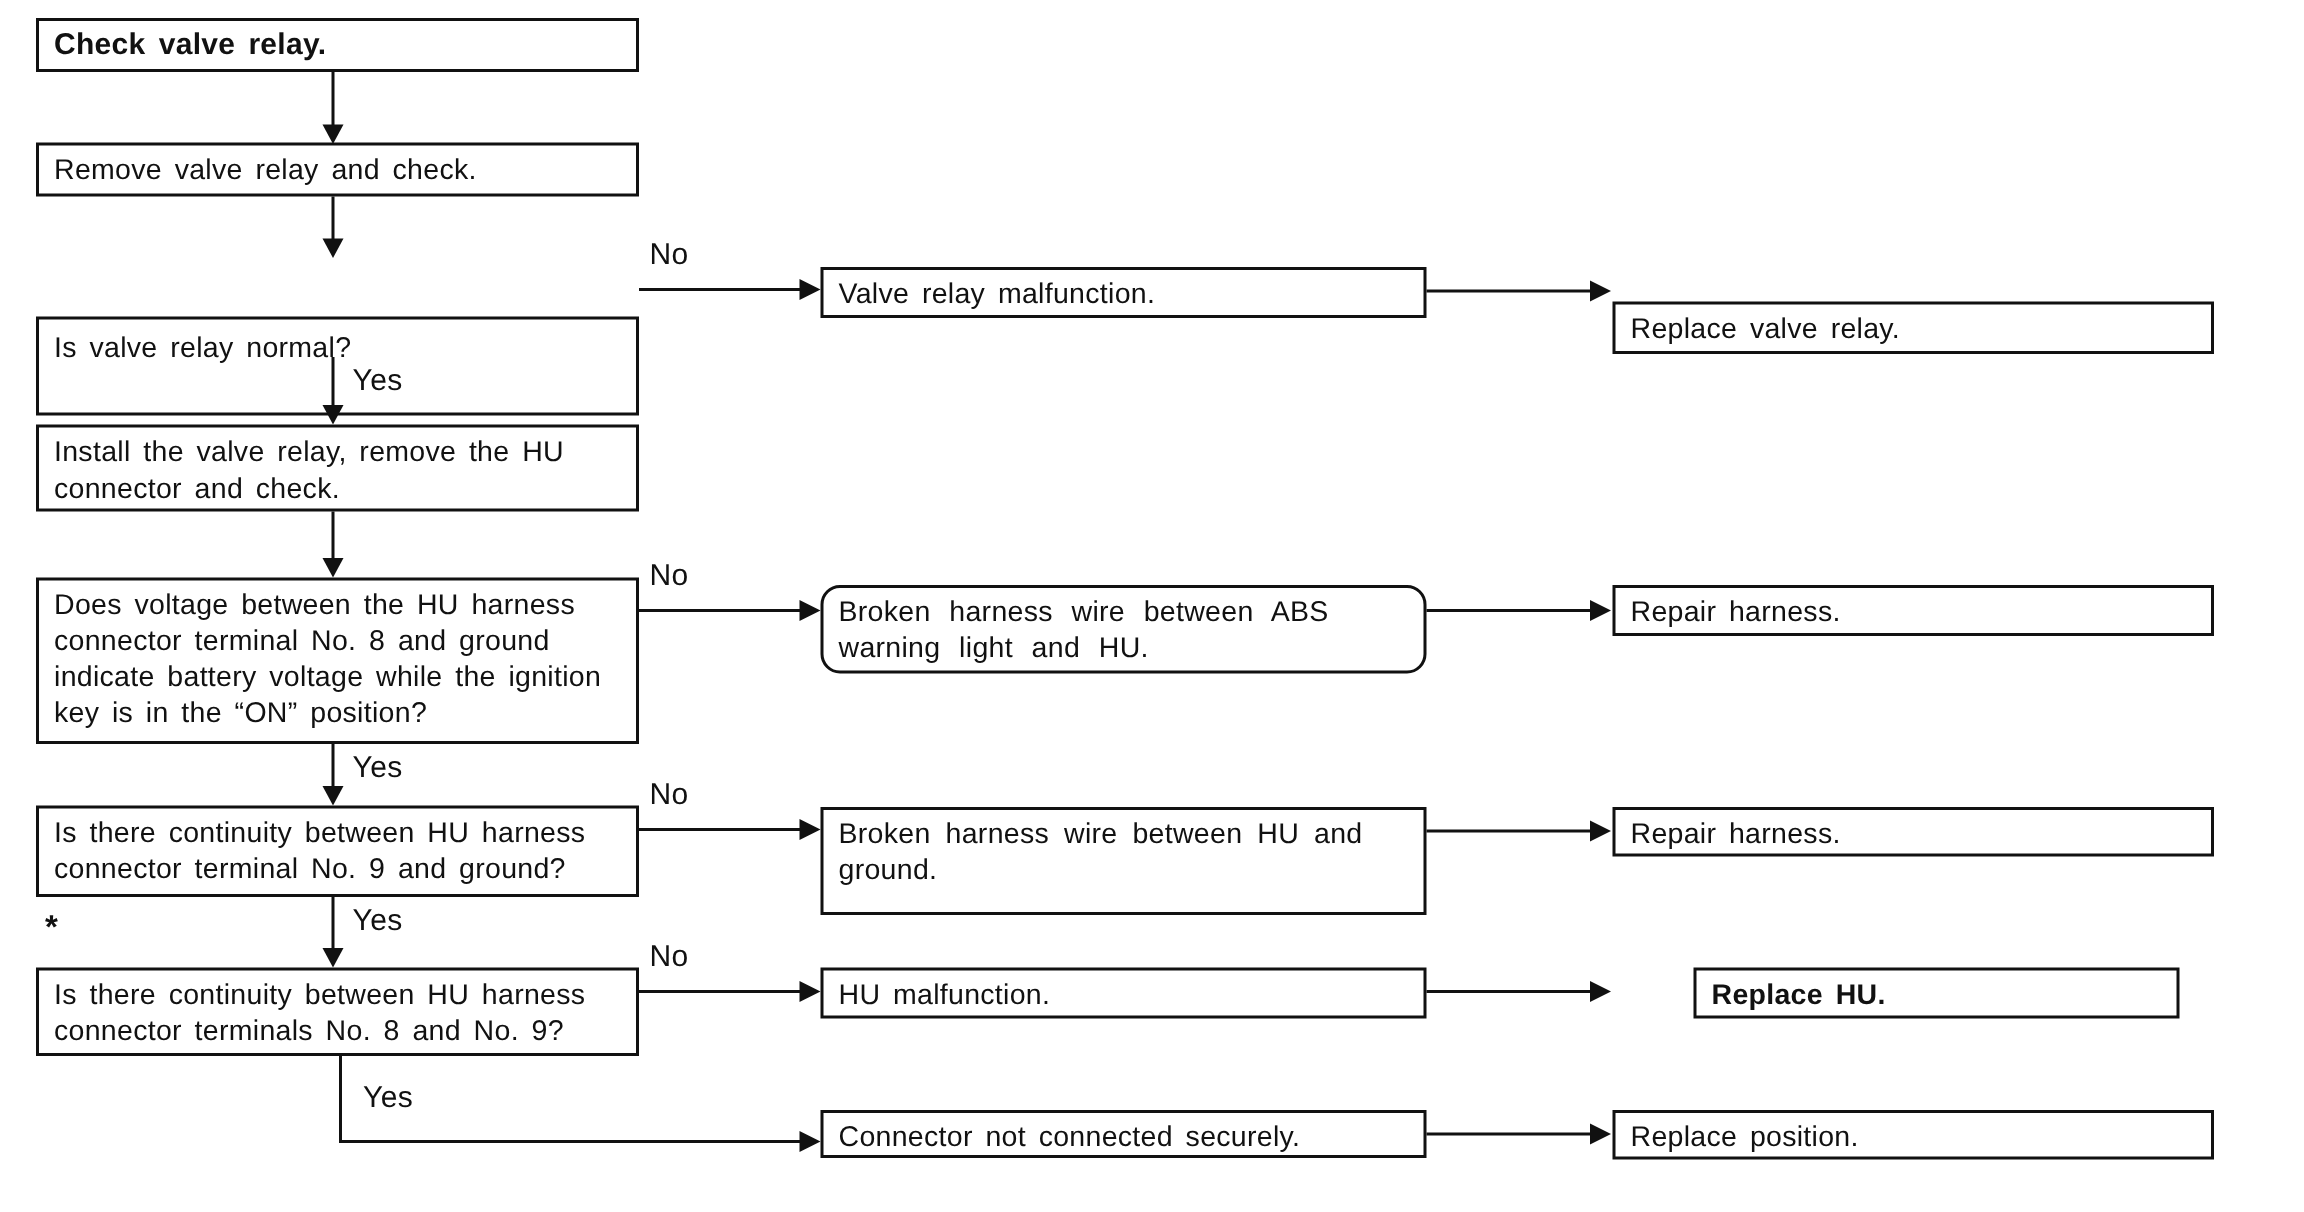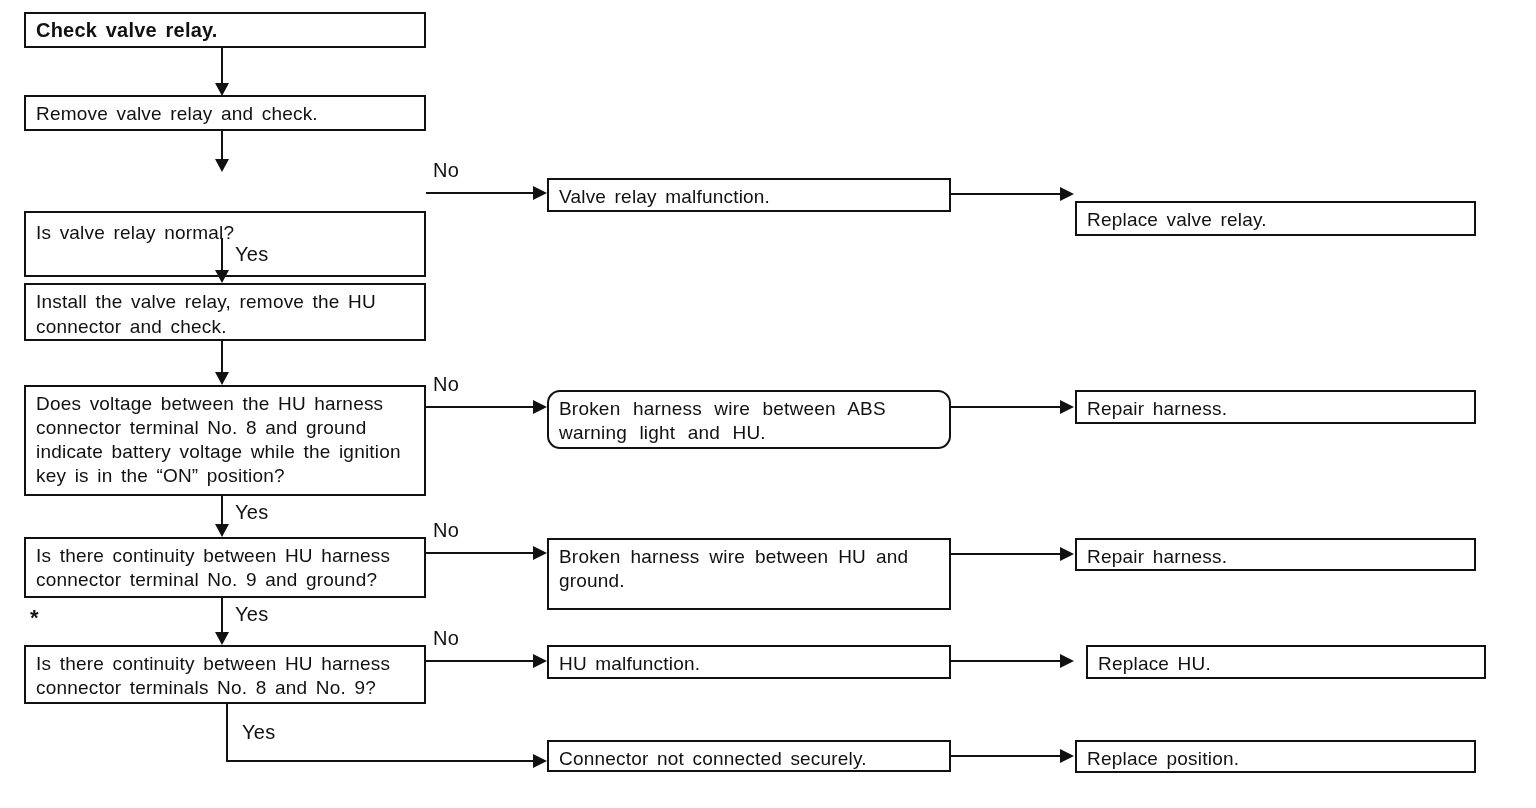--- a/index.html
+++ b/index.html
@@ -99,21 +99,21 @@
   <div class="node" style="left:547px; top:645px; width:404px; height:34px;">HU malfunction.</div>
 
   <div class="node" style="left:547px; top:740px; width:404px; height:32px;">Connector not connected securely.</div>
 
   <div class="node" style="left:1075px; top:177px; width:401px; height:35px;margin-top:24px;">Replace valve relay.</div>
 
   <div class="node" style="left:1075px; top:390px; width:401px; height:34px;">Repair harness.</div>
 
   <div class="node" style="left:1075px; top:538px; width:401px; height:33px;">Repair harness.</div>
 
-  <div class="node" style="left:1086px; top:645px; width:400px; height:34px;">Replace HU.</div>
+  <div class="node" style="left:1129px; top:645px; width:324px; height:34px;font-weight:bold;">Replace HU.</div>
 
   <div class="node" style="left:1075px; top:740px; width:401px; height:33px;">Replace position.</div>
 
   <div class="vline" style="left:221px; top:48px; height:36px;"></div>
   <div class="arr-down" style="left:215px; top:83px;"></div>
 
   <div class="vline" style="left:221px; top:131px; height:29px;"></div>
   <div class="arr-down" style="left:215px; top:159px;"></div>
 
   <div class="vline" style="left:221px; top:238px; height:33px;"></div>

